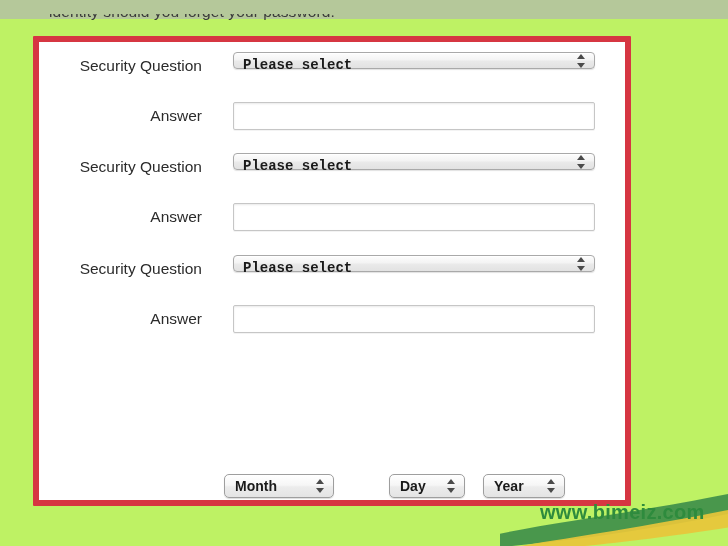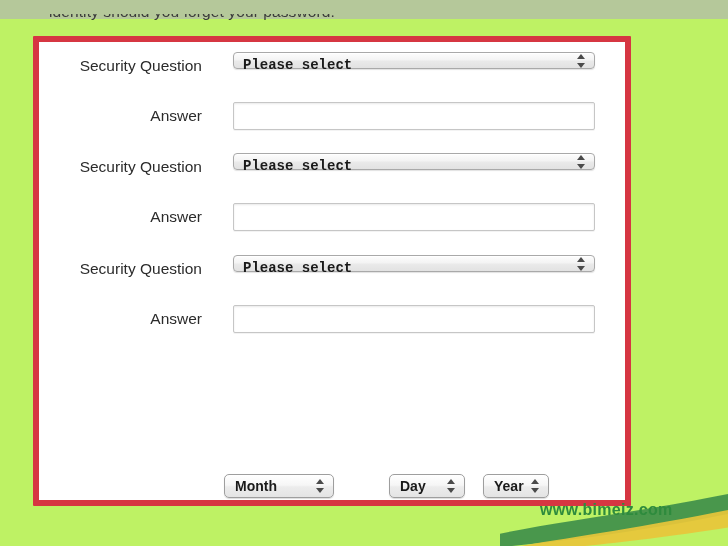--- a/index.html
+++ b/index.html
@@ -181,21 +181,21 @@
     left: 10px;
     top: 0;
     line-height: 23px;
     font-size: 14px;
     font-weight: bold;
     color: #1a1a1a;
     white-space: nowrap;
   }
   .dob-month { left: 185px; width: 110px; padding-left: 36px; }
   .dob-day   { left: 334px; width: 76px; margin-left: 16px;  }
-  .dob-year  { left: 444px; width: 66px;  }
+  .dob-year  { left: 444px; width: 82px;  }
 
   
   .watermark {
     position: absolute;
     left: 500px;
     top: 452px;
     width: 228px;
     height: 94px;
     pointer-events: none;
   }
@@ -209,21 +209,21 @@
     letter-spacing: 6px;
     color: transparent;
     -webkit-text-stroke: 1.6px #3f8f4a;
     font-family: "DejaVu Sans", sans-serif;
     white-space: nowrap;
   }
   .wm-url {
     position: absolute;
     left: 40px;
     top: 49px;
-    font-size: 16px;
+    font-size: 20px;
     font-weight: bold;
     color: #2e8b3d;
     letter-spacing: 0.3px;
     white-space: nowrap;
   }
 </style>
 </head>
 <body>
 
 <div id="page">

